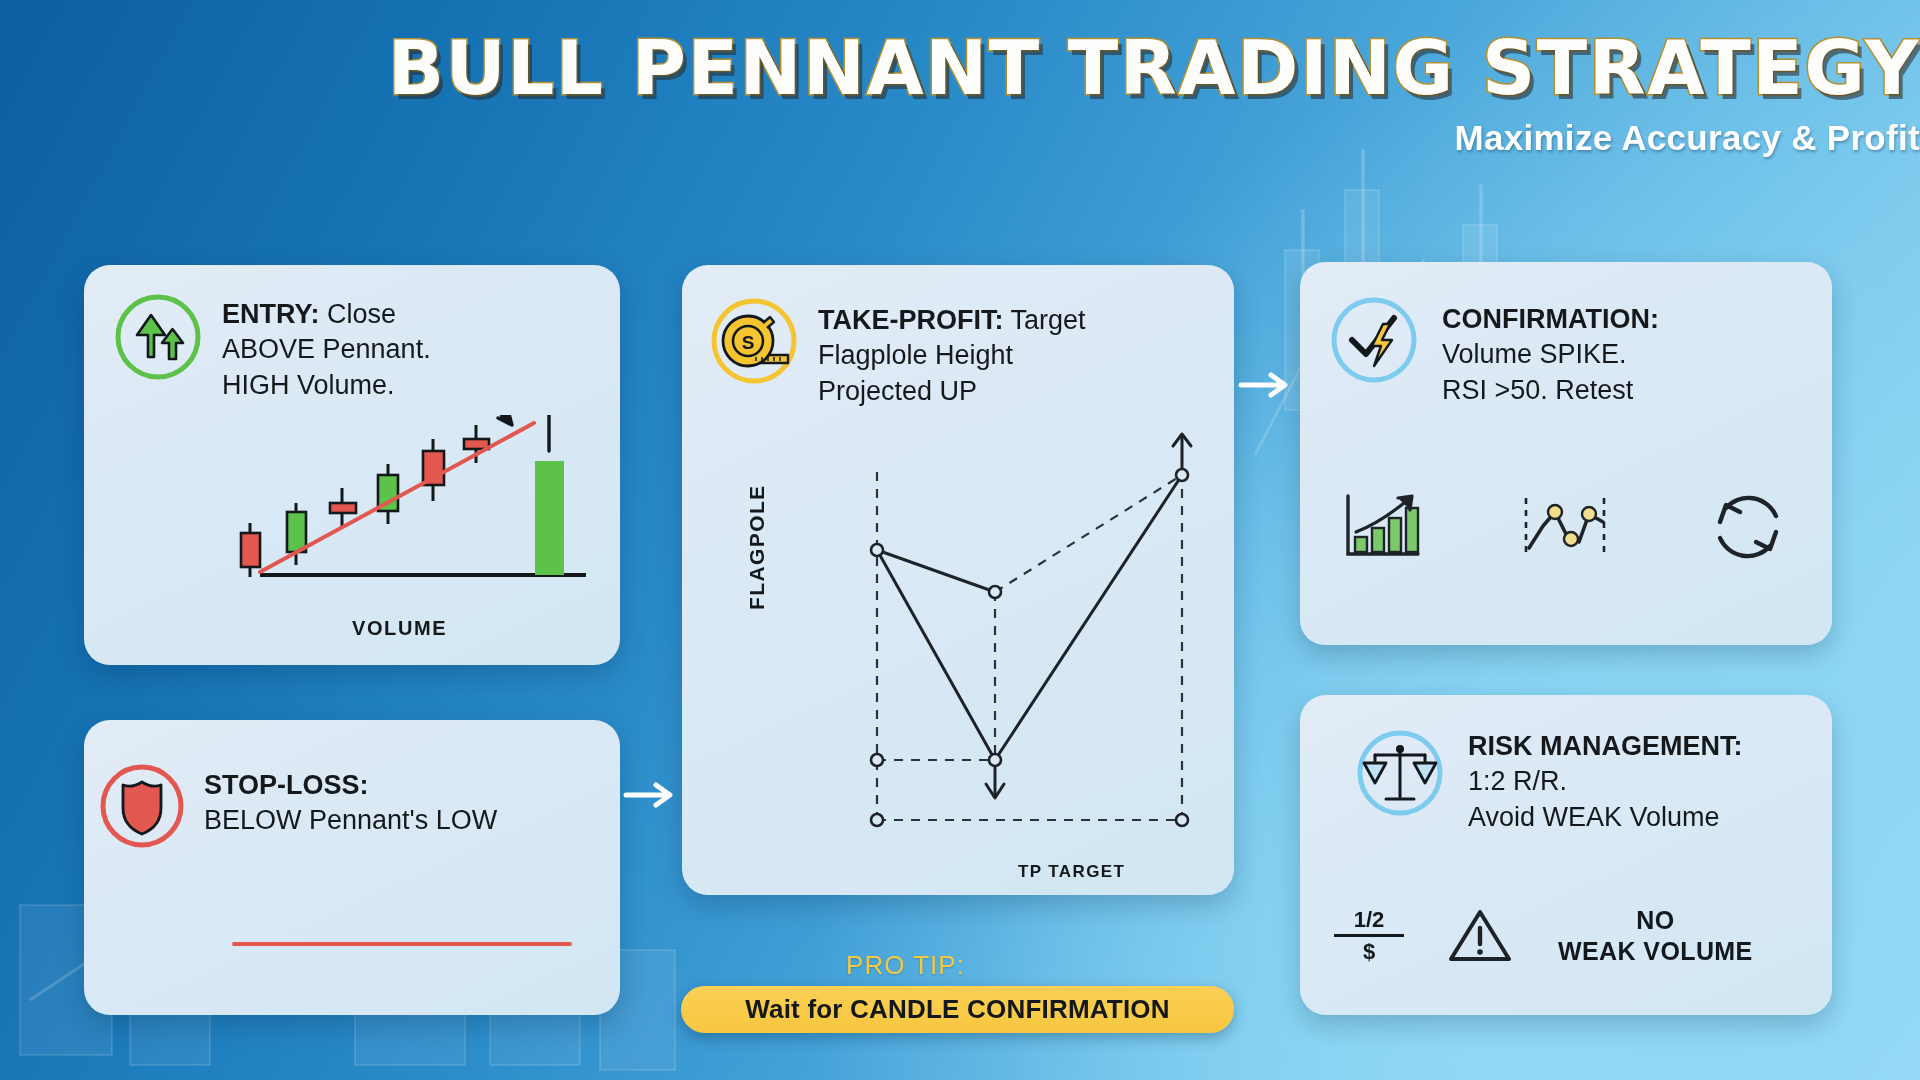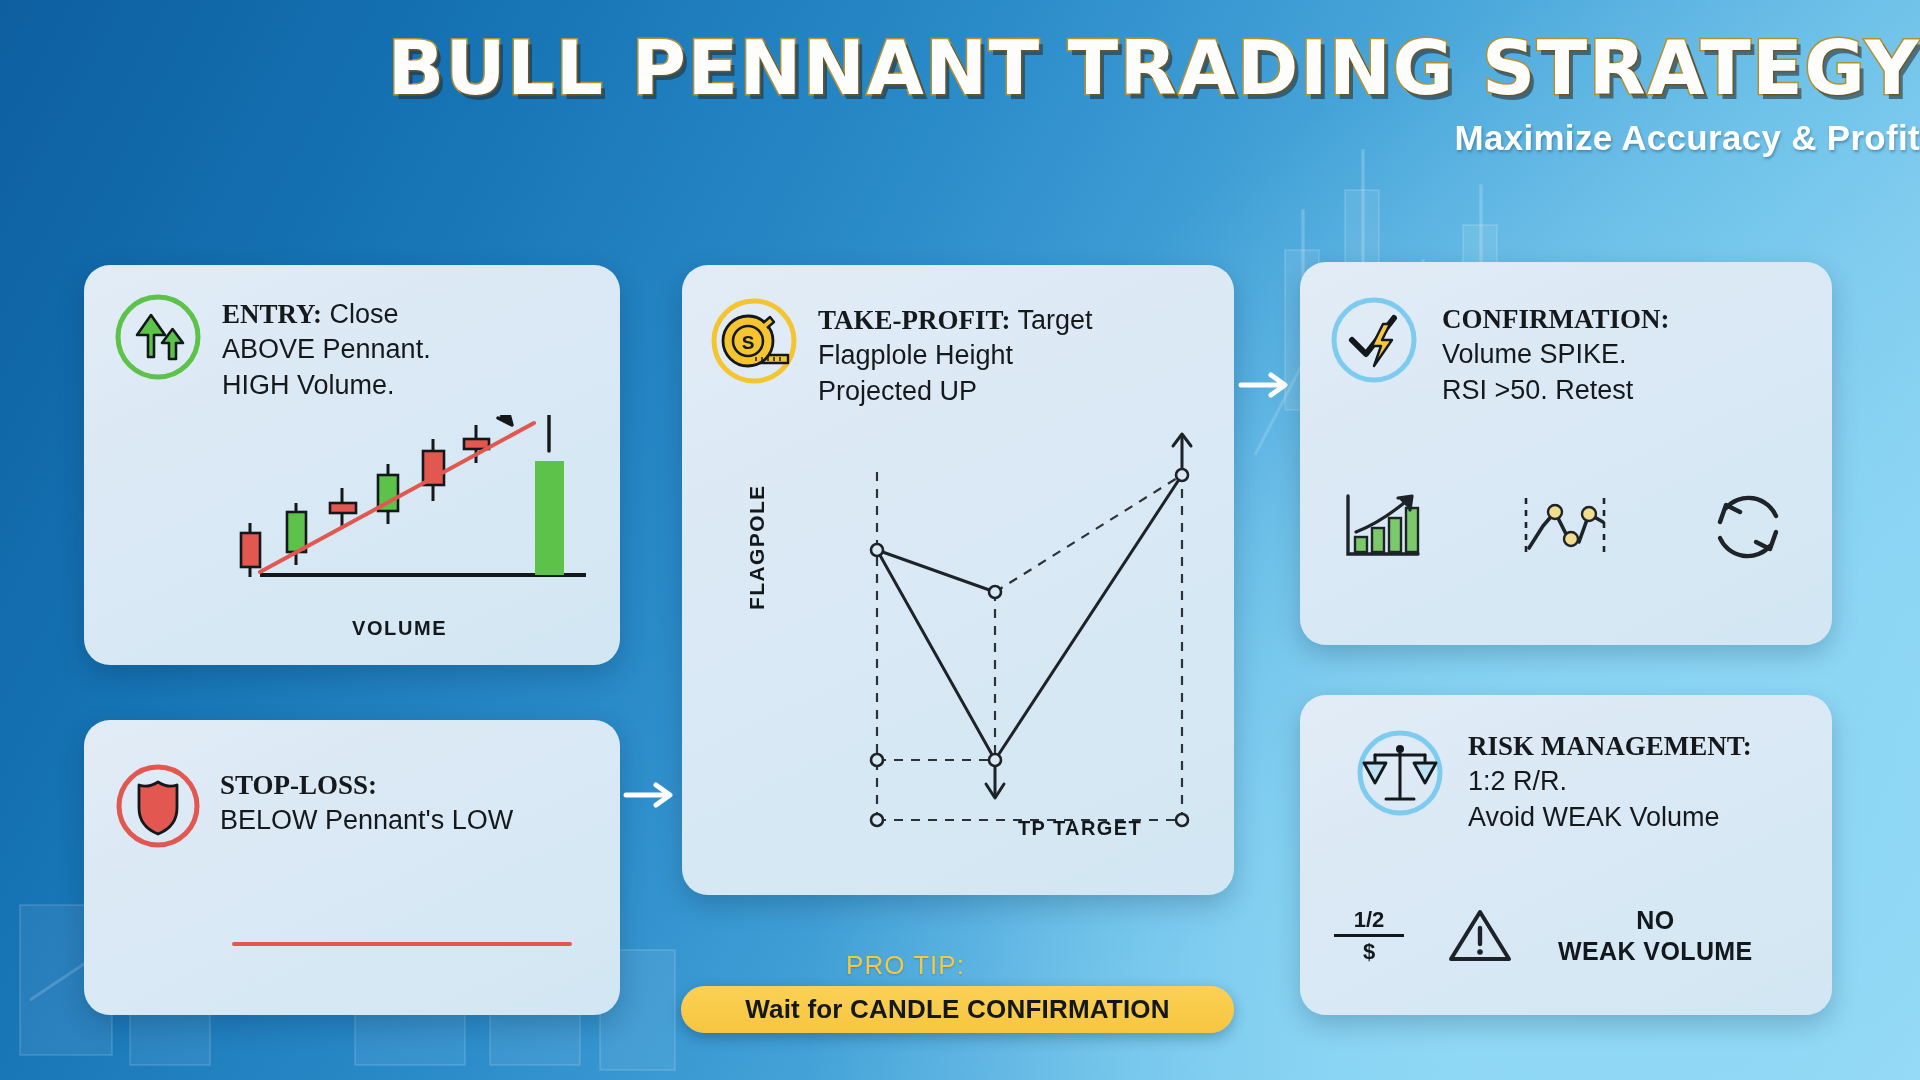--- a/index.html
+++ b/index.html
@@ -39,41 +39,41 @@
   .card {
     position:absolute;
     background:linear-gradient(155deg,#e2ecf6 0%,#dbe9f5 35%,#d6e8f4 70%,#d2e7f3 100%);
     border-radius:26px;
     box-shadow:0 10px 26px rgba(0,30,60,0.22);
     overflow:hidden;
   }
   .card-head { display:flex; align-items:flex-start; }
   .icon-badge { flex:0 0 auto; }
   .card-text { font-size:27px; color:#15191c; line-height:1.31; }
-  .card-text b { font-weight:bold;font-family:Liberation Serif, serif; }
+  .card-text b { font-weight:bold; }
 
   
   #card-entry { left:84px; top:265px; width:536px; height:400px; }
   #card-entry .card-head { padding:26px 0 0 28px; }
   #card-entry .card-text { margin-left:18px; margin-top:6px; width:385px; }
 
   
   #card-stoploss { left:84px; top:720px; width:536px; height:295px; }
-  #card-stoploss .card-head { padding:40px 0 0 28px; }
+  #card-stoploss .card-head { padding:40px 0 0 12px; }
   #card-stoploss .card-text { margin-left:16px; margin-top:8px; width:420px; }
   .sl-line { position:absolute; left:148px; top:222px; width:340px; height:4px;
              background:#e2574f; border-radius:3px; }
 
   
   #card-takeprofit { left:682px; top:265px; width:552px; height:630px; }
   #card-takeprofit .card-head { padding:28px 0 0 24px; }
   #card-takeprofit .card-text { margin-left:16px; margin-top:10px; width:380px; }
 
   
-  #card-confirmation { left:1300px; top:262px; width:532px; height:383px; }
+  #card-confirmation { left:1300px; top:262px; width:532px; height:383px;border-radius:25px; }
   #card-confirmation .card-head { padding:30px 0 0 26px; }
   #card-confirmation .card-text { margin-left:20px; margin-top:10px; width:360px; }
 
   
   #card-risk { left:1300px; top:695px; width:532px; height:320px;padding-left:26px; }
   #card-risk .card-head { padding:30px 0 0 26px; }
   #card-risk .card-text { margin-left:20px; margin-top:4px; width:390px; }
 
   
   .flow-arrow { position:absolute; }
@@ -279,21 +279,21 @@
       <circle cx="500" cy="45" r="6"></circle>
       <circle cx="195" cy="330" r="6"></circle>
       <circle cx="195" cy="390" r="6"></circle>
       <circle cx="500" cy="390" r="6"></circle>
     </g>
   </svg>
 
   <div style="position:absolute;left:63px;top:345px;transform:rotate(-90deg);transform-origin:left top;
               font-size:21px;font-weight:bold;letter-spacing:1.4px;color:#14181b;white-space:nowrap;">FLAGPOLE</div>
 
-  <div style="position:absolute;left:336px;top:552px;font-size:20px;font-weight:bold;
+  <div style="position:absolute;left:336px;top:597px;font-size:17px;font-weight:bold;
               letter-spacing:1.4px;color:#14181b;">TP TARGET</div>
 </div>
 
 <svg class="flow-arrow" style="left:1235px;top:365px;" width="64" height="40">
   <g stroke="#ffffff" stroke-width="5" fill="none" stroke-linecap="round" stroke-linejoin="round">
     <line x1="6" y1="20" x2="46" y2="20"></line>
     <path d="M36 10 L50 20 L36 30"></path>
   </g>
 </svg>
 

